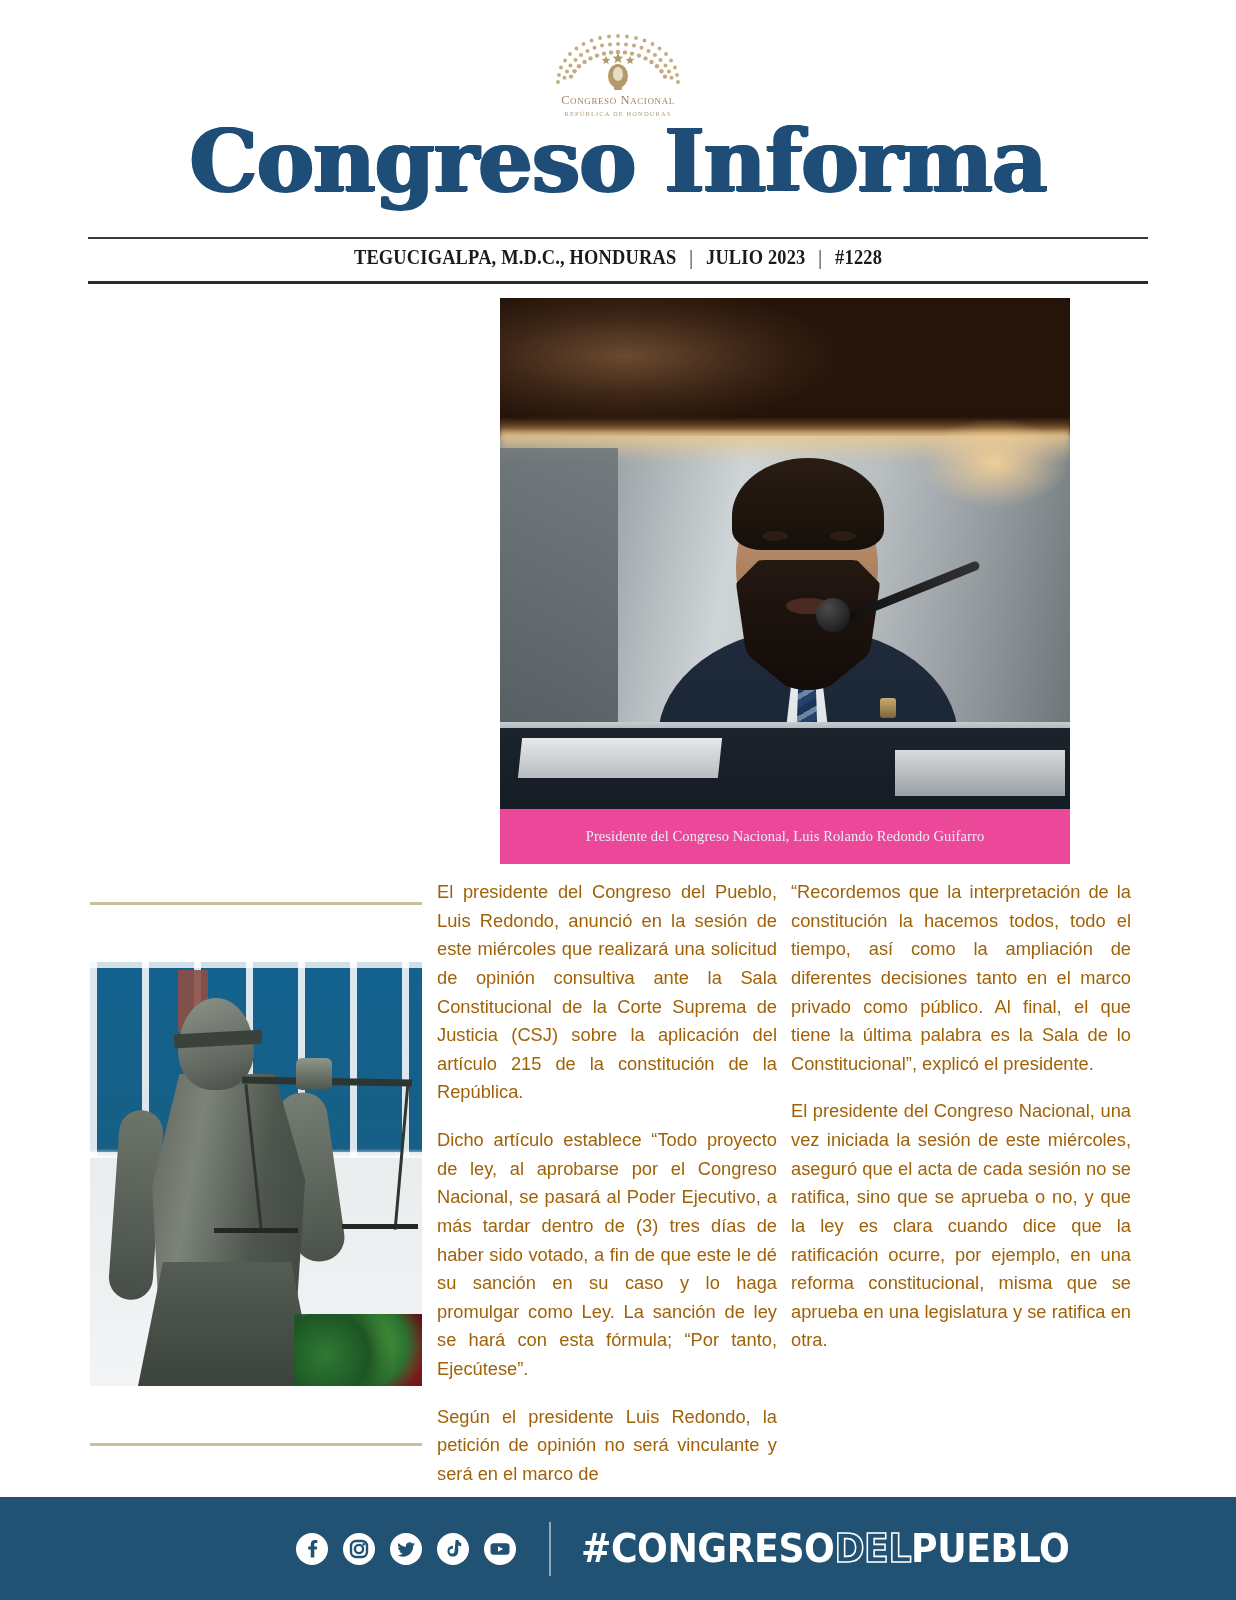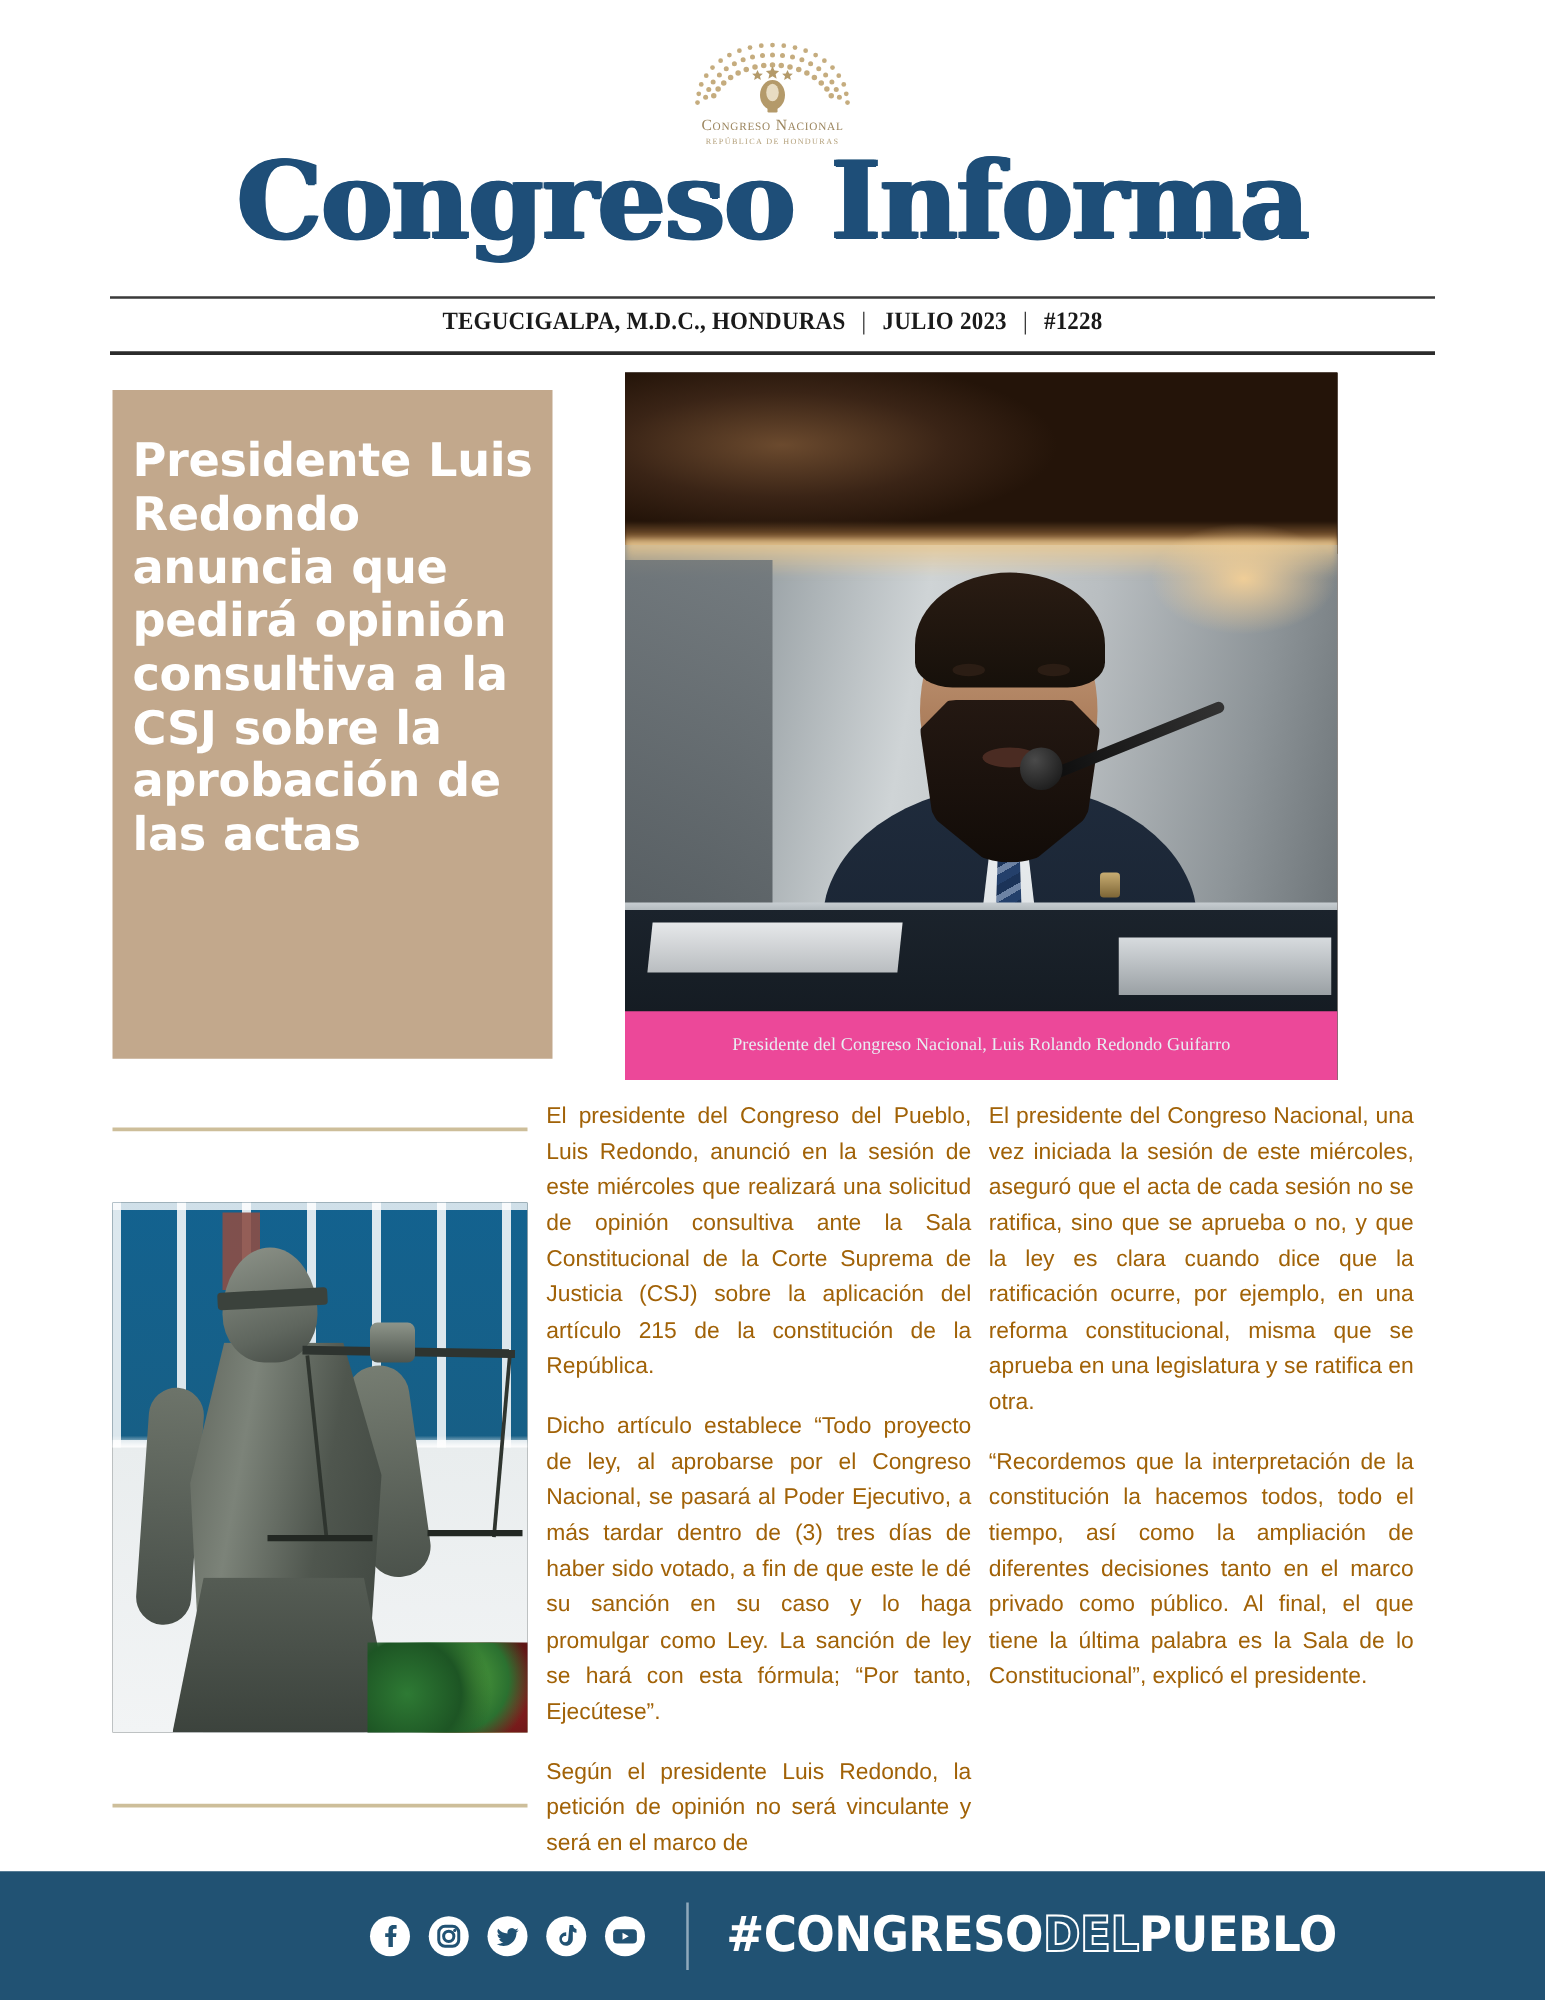--- a/index.html
+++ b/index.html
@@ -532,23 +532,20 @@
 
     <div class="dateline">
       <span>TEGUCIGALPA, M.D.C., HONDURAS</span><span class="sep">|</span><span>JULIO 2023</span><span class="sep">|</span><span>#1228</span>
     </div>
 
     <div class="rule-bottom"></div>
   </header>
 
   <section class="hero">
 
-    <div class="hero-tan">
-      <div class="hero-headline">Presidente Luis Redondo anuncia que pedirá opinión consultiva a la CSJ sobre la aprobación de las actas</div>
-    </div>
 
     <figure class="hero-photo">
       <div class="ph ph-ceiling"></div>
       <div class="ph ph-wall"></div>
       <div class="ph ph-panel-l"></div>
       <div class="ph ph-glow"></div>
       <div class="ph ph-body"></div>
       <div class="ph ph-shirt"></div>
       <div class="ph ph-tie"></div>
       <div class="ph ph-head"></div>
@@ -597,22 +594,22 @@
 
     <div class="divider-line divider-bot"></div>
 
     <div class="col col-1">
       <p>El presidente del Congreso del Pueblo, Luis Redondo, anunció en la sesión de este miércoles que realizará una solicitud de opinión consultiva ante la Sala Constitucional de la Corte Suprema de Justicia (CSJ) sobre la aplicación del artículo 215 de la constitución de la República.</p>
       <p>Dicho artículo establece “Todo proyecto de ley, al aprobarse por el Congreso Nacional, se pasará al Poder Ejecutivo, a más tardar dentro de (3) tres días de haber sido votado, a fin de que este le dé su sanción en su caso y lo haga promulgar como Ley. La sanción de ley se hará con esta fórmula; “Por tanto, Ejecútese”.</p>
       <p>Según el presidente Luis Redondo, la petición de opinión no será vinculante y será en el marco de</p>
     </div>
 
     <div class="col col-2">
+      <p>“Recordemos que la interpretación de la constitución la hacemos todos, todo el tiempo, así como la ampliación de diferentes decisiones tanto en el marco privado como público. Al final, el que tiene la última palabra es la Sala de lo Constitucional”, explicó el presidente.</p>
       <p>El presidente del Congreso Nacional, una vez iniciada la sesión de este miércoles, aseguró que el acta de cada sesión no se ratifica, sino que se aprueba o no, y que la ley es clara cuando dice que la ratificación ocurre, por ejemplo, en una reforma constitucional, misma que se aprueba en una legislatura y se ratifica en otra.</p>
-      <p>“Recordemos que la interpretación de la constitución la hacemos todos, todo el tiempo, así como la ampliación de diferentes decisiones tanto en el marco privado como público. Al final, el que tiene la última palabra es la Sala de lo Constitucional”, explicó el presidente.</p>
     </div>
   </section>
 
   <footer class="footer">
 
     <div class="social-row">
 
       <svg class="social-ico" viewBox="0 0 34 34">
         <circle cx="17" cy="17" r="16" fill="#ffffff"></circle>
         <path fill="#215273" d="M19.3 17.6h2.5l.4-3.1h-2.9v-2c0-.9.25-1.5 1.55-1.5H22.3V8.2c-.3-.04-1.3-.13-2.45-.13-2.43 0-4.1 1.48-4.1 4.2v2.23h-2.6v3.1h2.6v8h3.55z"></path>

